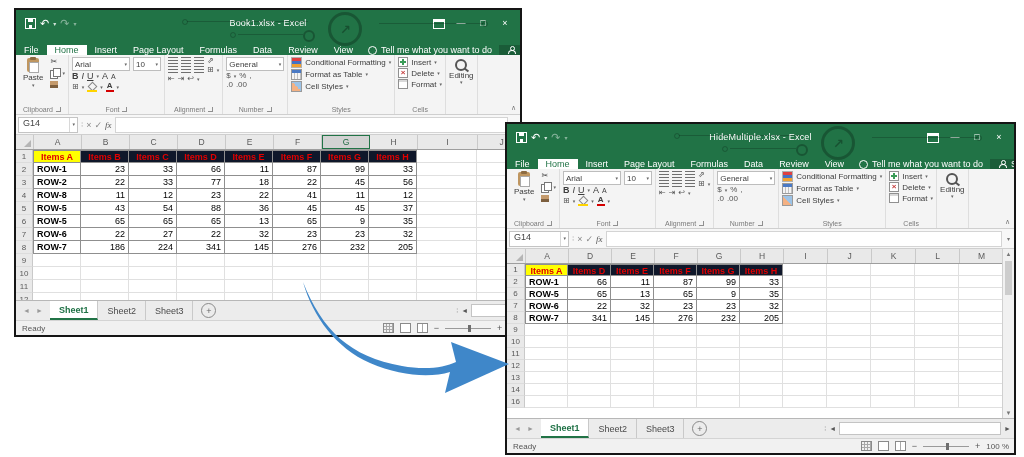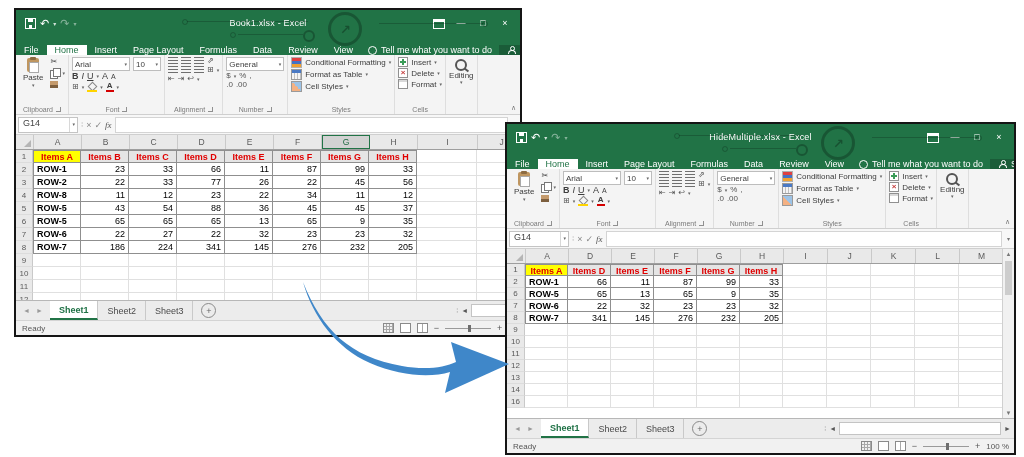--- a/index.html
+++ b/index.html
@@ -110,21 +110,21 @@
   .corner::after{content:"";position:absolute;right:2px;bottom:2px;border-left:7px solid transparent;border-bottom:7px solid #b5b5b5}
   .chdr{flex:0 0 auto;text-align:center;font-size:8.5px;color:#5a5a5a;line-height:14px;border-right:1px solid #c9c9c9;box-sizing:border-box}
   .chdr.active{background:#d2d2d2;color:#1d6840;border:1px solid #217346;line-height:12px}
   .grow{display:flex;height:13px;line-height:13px}
   .w1 .grow{height:12px;line-height:12px}
   .rn{flex:0 0 auto;background:#e9e9e9;border-right:1px solid #c9c9c9;border-bottom:1px solid #dcdcdc;font-size:8px;color:#5a5a5a;text-align:center;box-sizing:border-box}
   .cell{flex:0 0 auto;border-right:1px solid #e0e0e0;border-bottom:1px solid #e0e0e0;font-size:9px;box-sizing:border-box;overflow:hidden;white-space:nowrap;background:#fff}
   .cell.b{border-right:1px solid #8f8f8f;border-bottom:1px solid #8f8f8f}
   .cell.bl{border-left:1px solid #8f8f8f}
   .cell.bt{border-top:1px solid #8f8f8f}
-  .cell.items{background:#e5e5e5;color:#e00000;font-weight:bold;text-align:center}
+  .cell.items{background:#0f172a;color:#e00000;font-weight:bold;text-align:center}
   .cell.items.bright{background:#ffff00}
   .cell.lbl{font-weight:bold;padding-left:3px}
   .cell.num{text-align:right;padding-right:3px}
   .vscroll{position:absolute;top:0;right:0;bottom:0;width:11px;background:#f1f1f1;border-left:1px solid #d0d0d0;display:flex;flex-direction:column;align-items:center;font-size:6px;color:#777}
   .vthumb{width:7px;height:34px;background:#cdcdcd;margin-top:2px}
   .varrow{line-height:10px}
   .vdown{margin-top:auto}
 
   
   .sheetbar{height:19px;background:#ececec;border-top:1px solid #b7b7b7;display:flex;align-items:stretch;font-size:9px;color:#4a4a4a;flex:0 0 auto}
@@ -426,35 +426,35 @@
             <div class="cell num b" style="width: 48px;">33</div>
             <div class="cell" style="width: 60px;"></div>
             <div class="cell" style="width: 48px;"></div>
           </div>
           <div class="grow">
             <span class="rn" style="width: 17px;">3</span>
             <div class="cell lbl b bl" style="width: 48px;">ROW-2</div>
             <div class="cell num b" style="width: 48px;">22</div>
             <div class="cell num b" style="width: 48px;">33</div>
             <div class="cell num b" style="width: 48px;">77</div>
-            <div class="cell num b" style="width: 48px;">26</div>
+            <div class="cell num b" style="width: 48px;">18</div>
             <div class="cell num b" style="width: 48px;">22</div>
             <div class="cell num b" style="width: 48px;">45</div>
             <div class="cell num b" style="width: 48px;">56</div>
             <div class="cell" style="width: 60px;"></div>
             <div class="cell" style="width: 48px;"></div>
           </div>
           <div class="grow">
             <span class="rn" style="width: 17px;">4</span>
             <div class="cell lbl b bl" style="width: 48px;">ROW-8</div>
             <div class="cell num b" style="width: 48px;">11</div>
             <div class="cell num b" style="width: 48px;">12</div>
             <div class="cell num b" style="width: 48px;">23</div>
             <div class="cell num b" style="width: 48px;">22</div>
-            <div class="cell num b" style="width: 48px;">34</div>
+            <div class="cell num b" style="width: 48px;">41</div>
             <div class="cell num b" style="width: 48px;">11</div>
             <div class="cell num b" style="width: 48px;">12</div>
             <div class="cell" style="width: 60px;"></div>
             <div class="cell" style="width: 48px;"></div>
           </div>
           <div class="grow">
             <span class="rn" style="width: 17px;">5</span>
             <div class="cell lbl b bl" style="width: 48px;">ROW-5</div>
             <div class="cell num b" style="width: 48px;">43</div>
             <div class="cell num b" style="width: 48px;">54</div>

